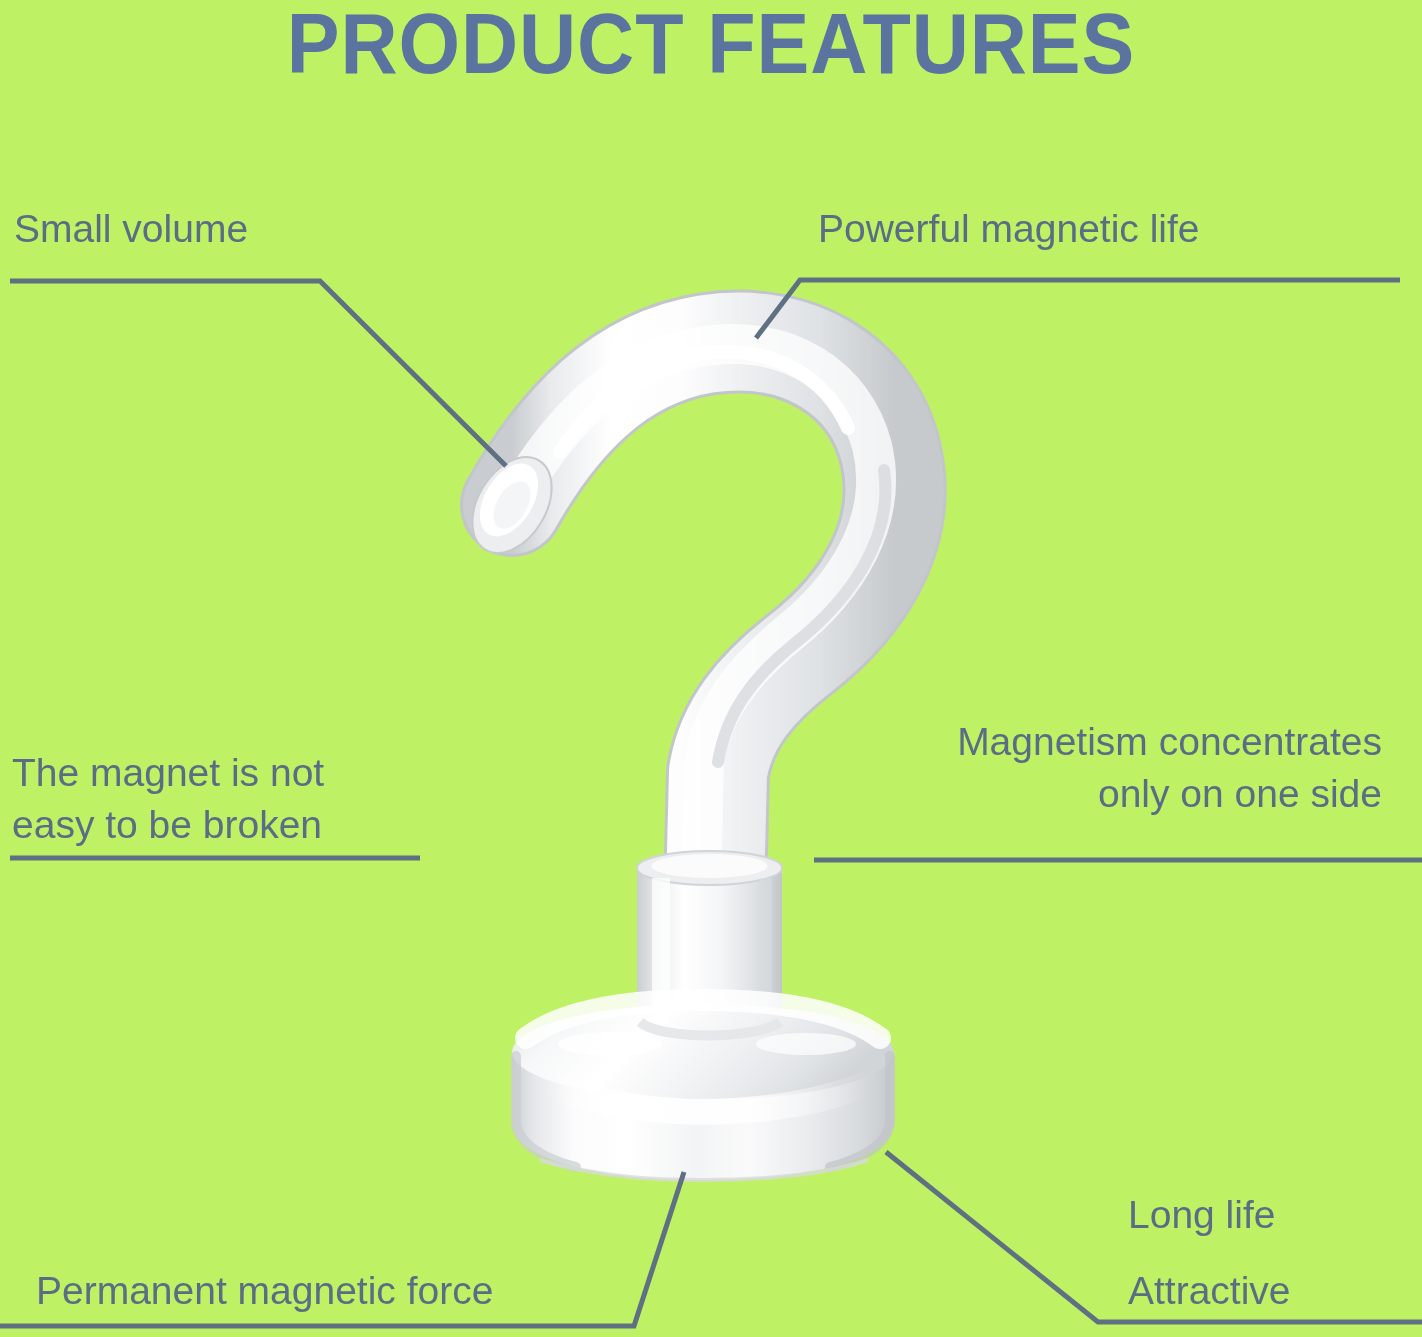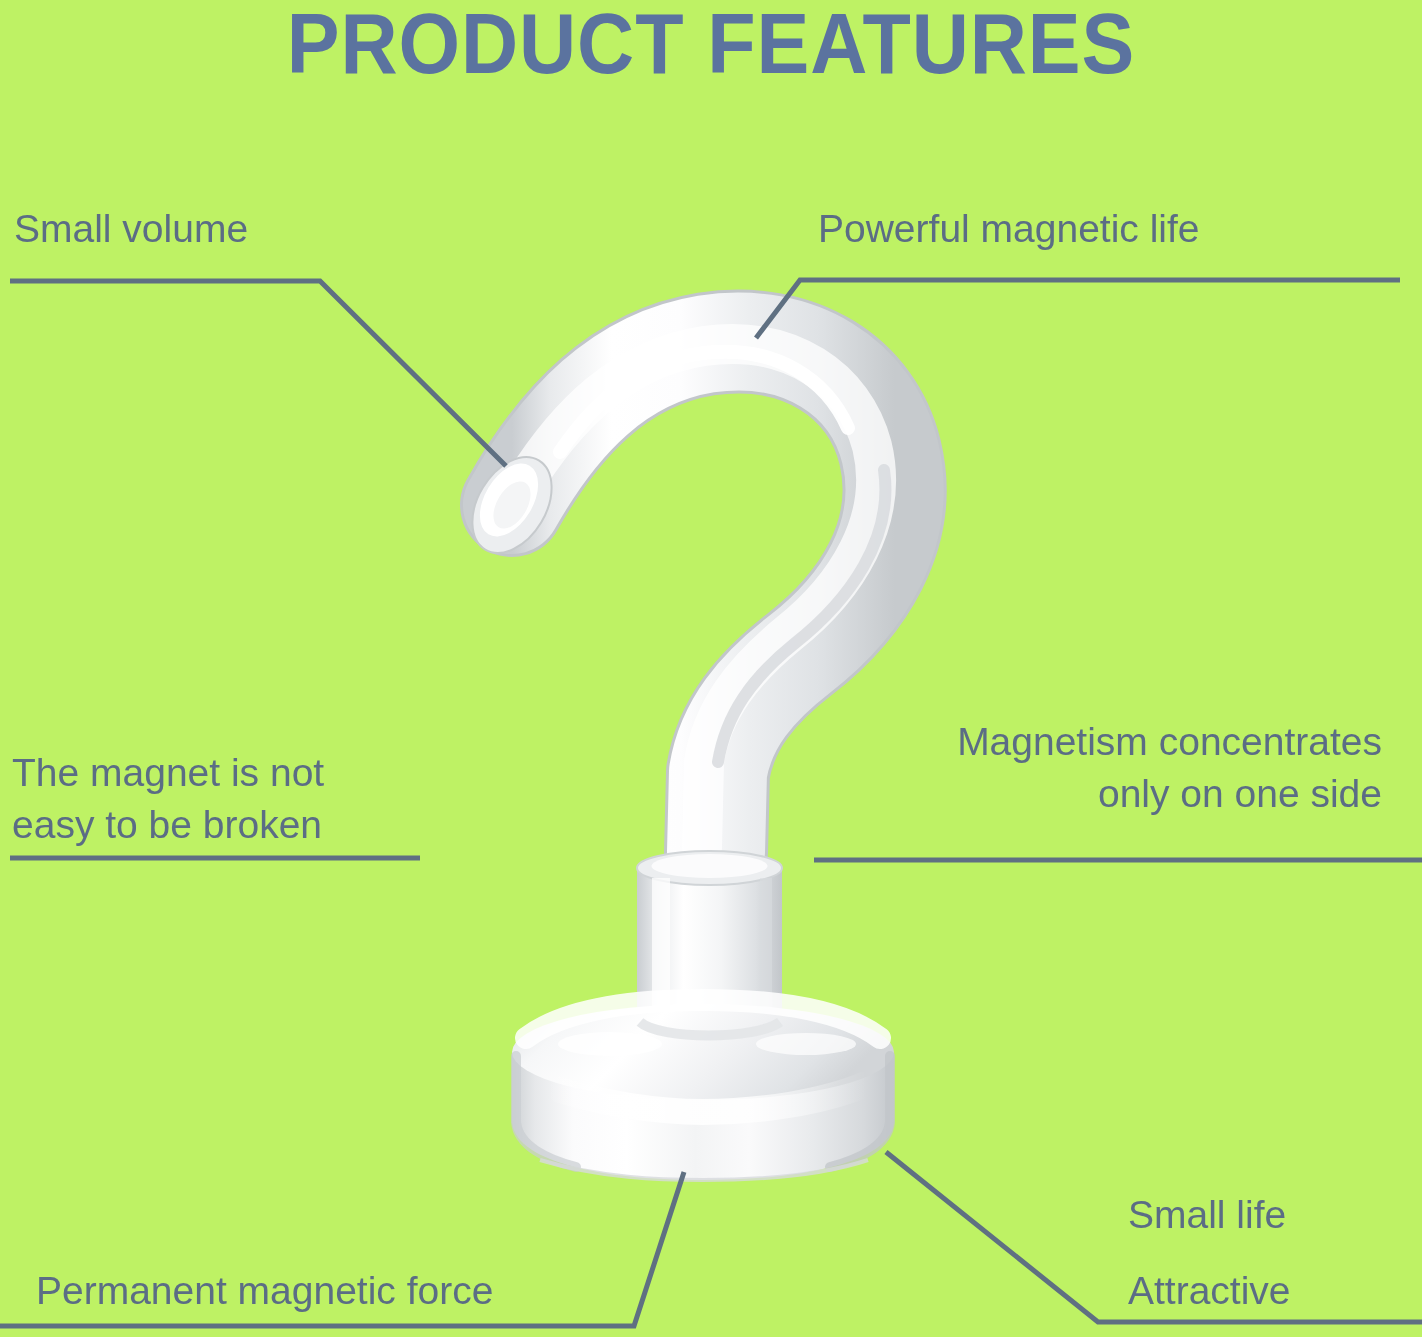--- a/index.html
+++ b/index.html
@@ -236,17 +236,17 @@
   <div class="feature-label" id="label-powerful">Powerful magnetic life</div>
 
   <div class="feature-label" id="label-not-broken">The magnet is not
 easy to be broken</div>
 
   <div class="feature-label" id="label-concentrates">Magnetism concentrates
 only on one side</div>
 
   <div class="feature-label" id="label-permanent">Permanent magnetic force</div>
 
-  <div class="feature-label" id="label-long-life">Small life</div>
+  <div class="feature-label" id="label-long-life">Long life</div>
 
   <div class="feature-label" id="label-attractive">Attractive</div>
 
 </div>
 
 </body></html>

